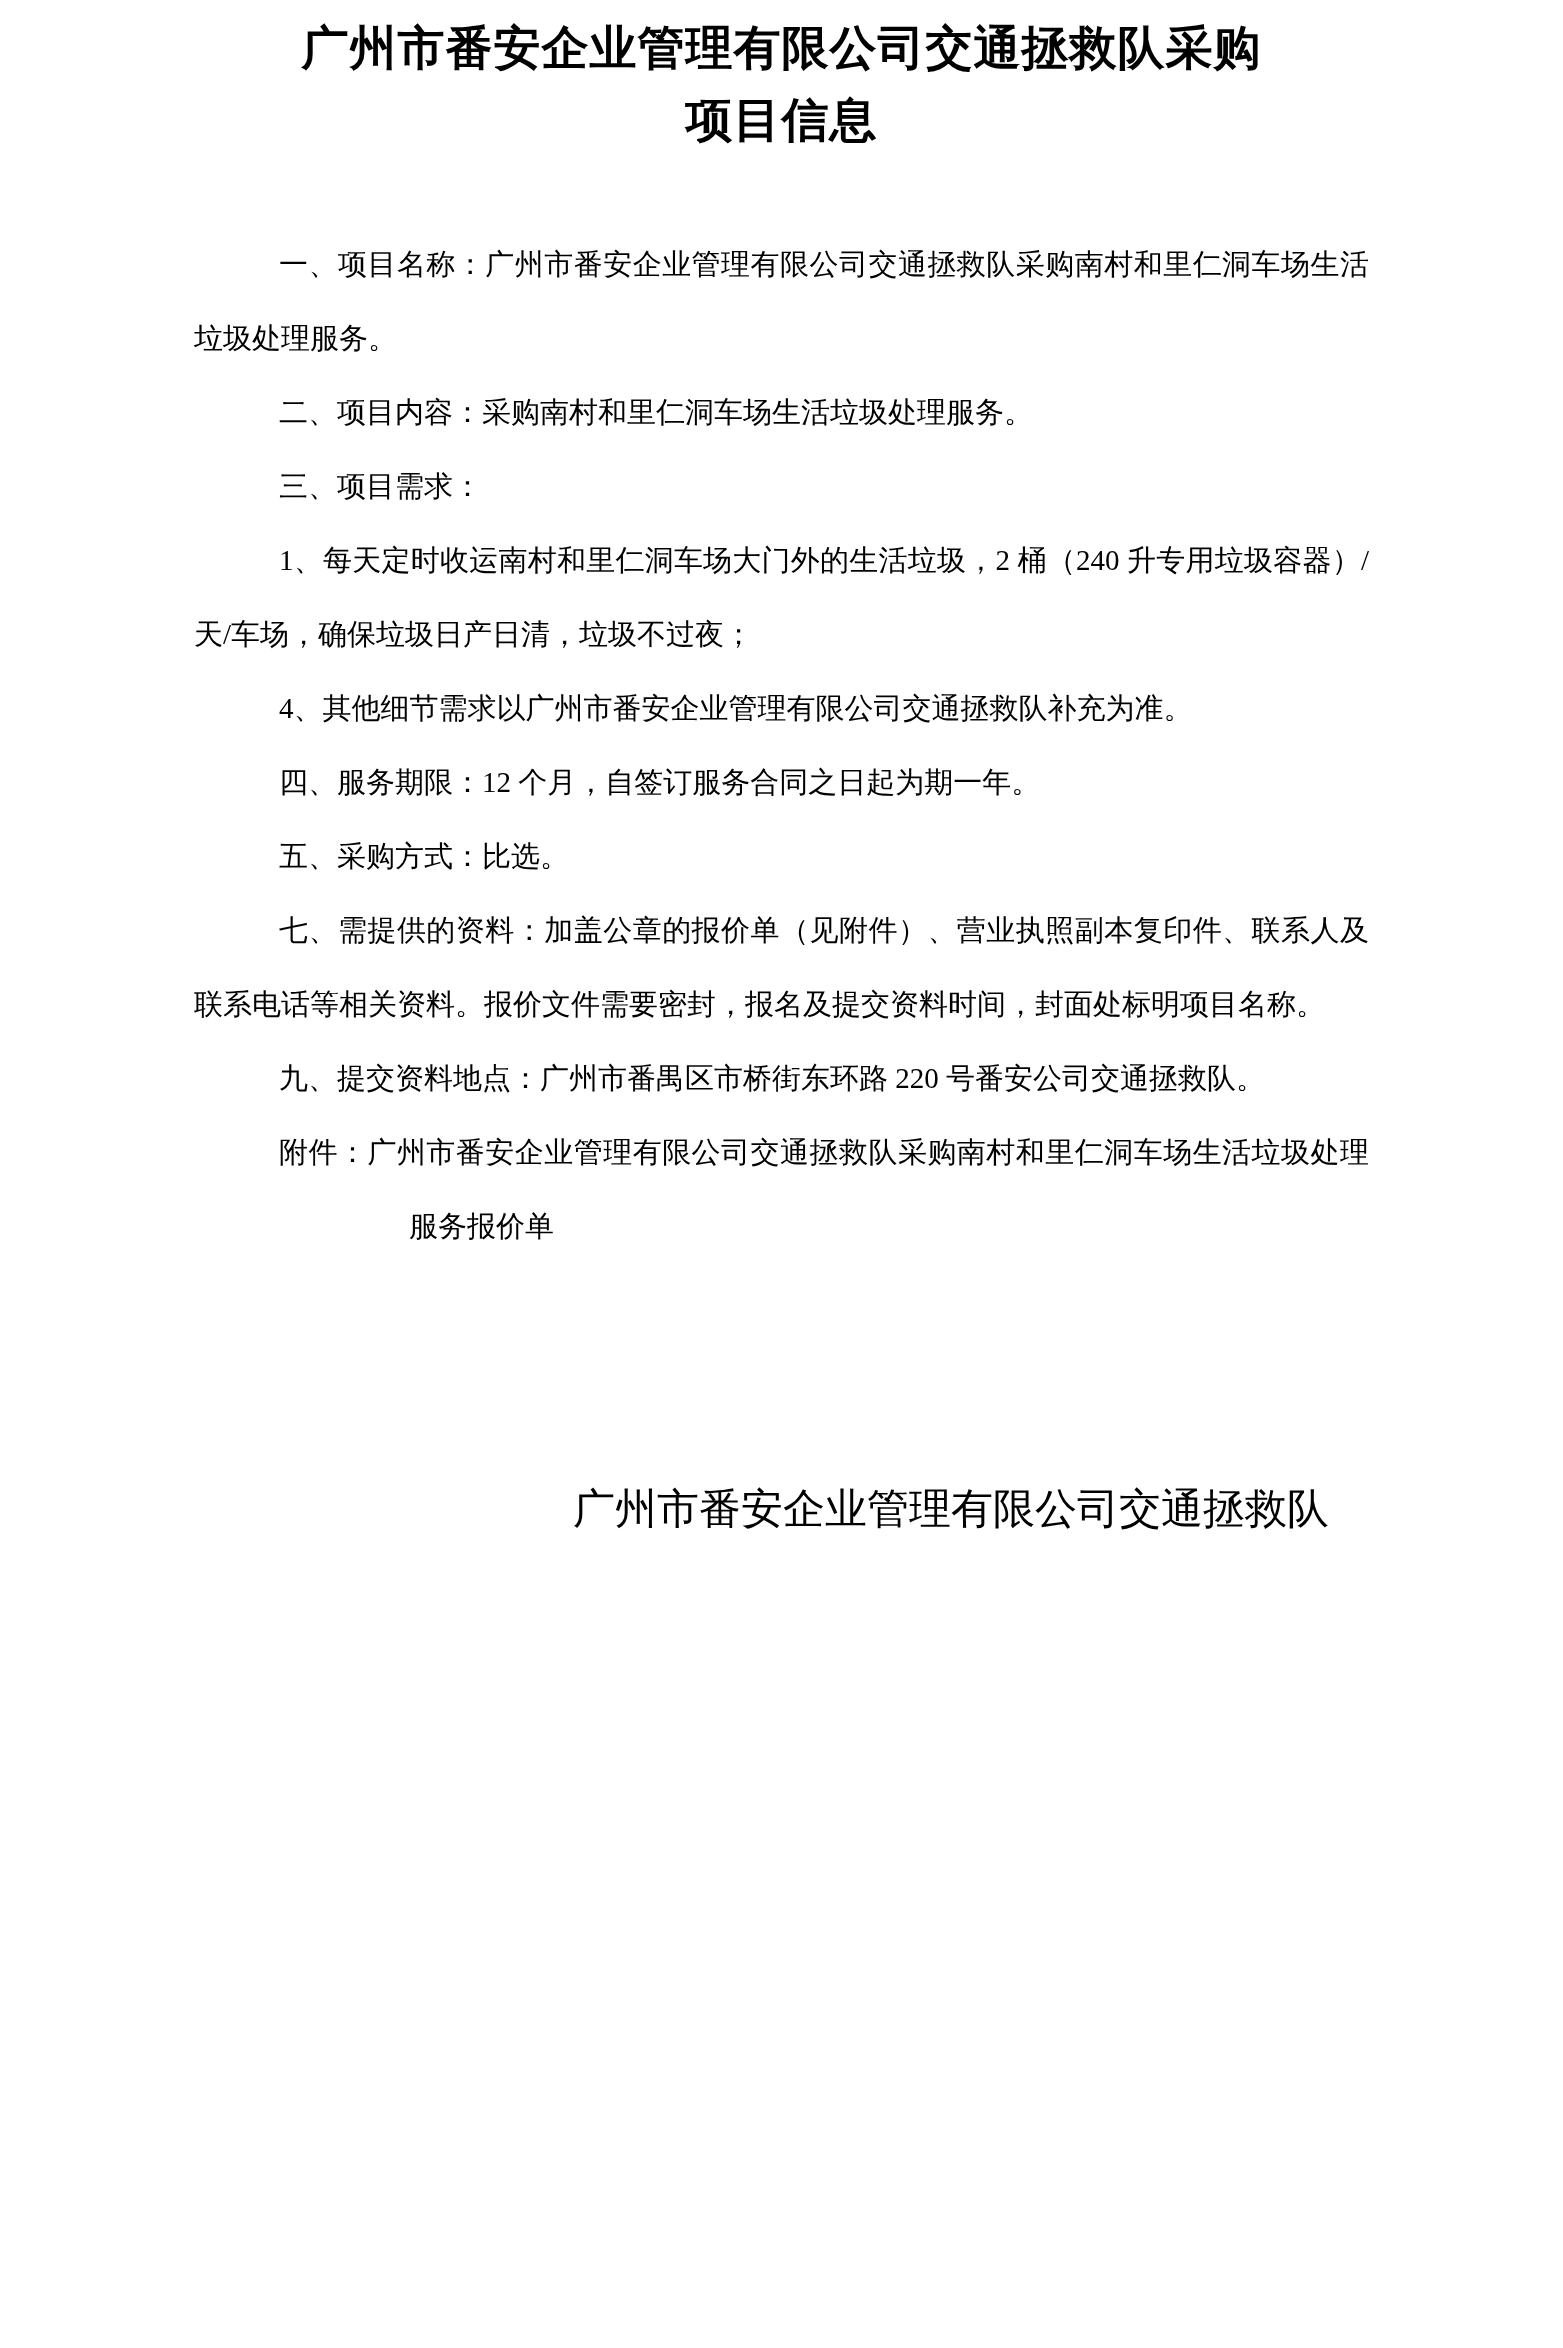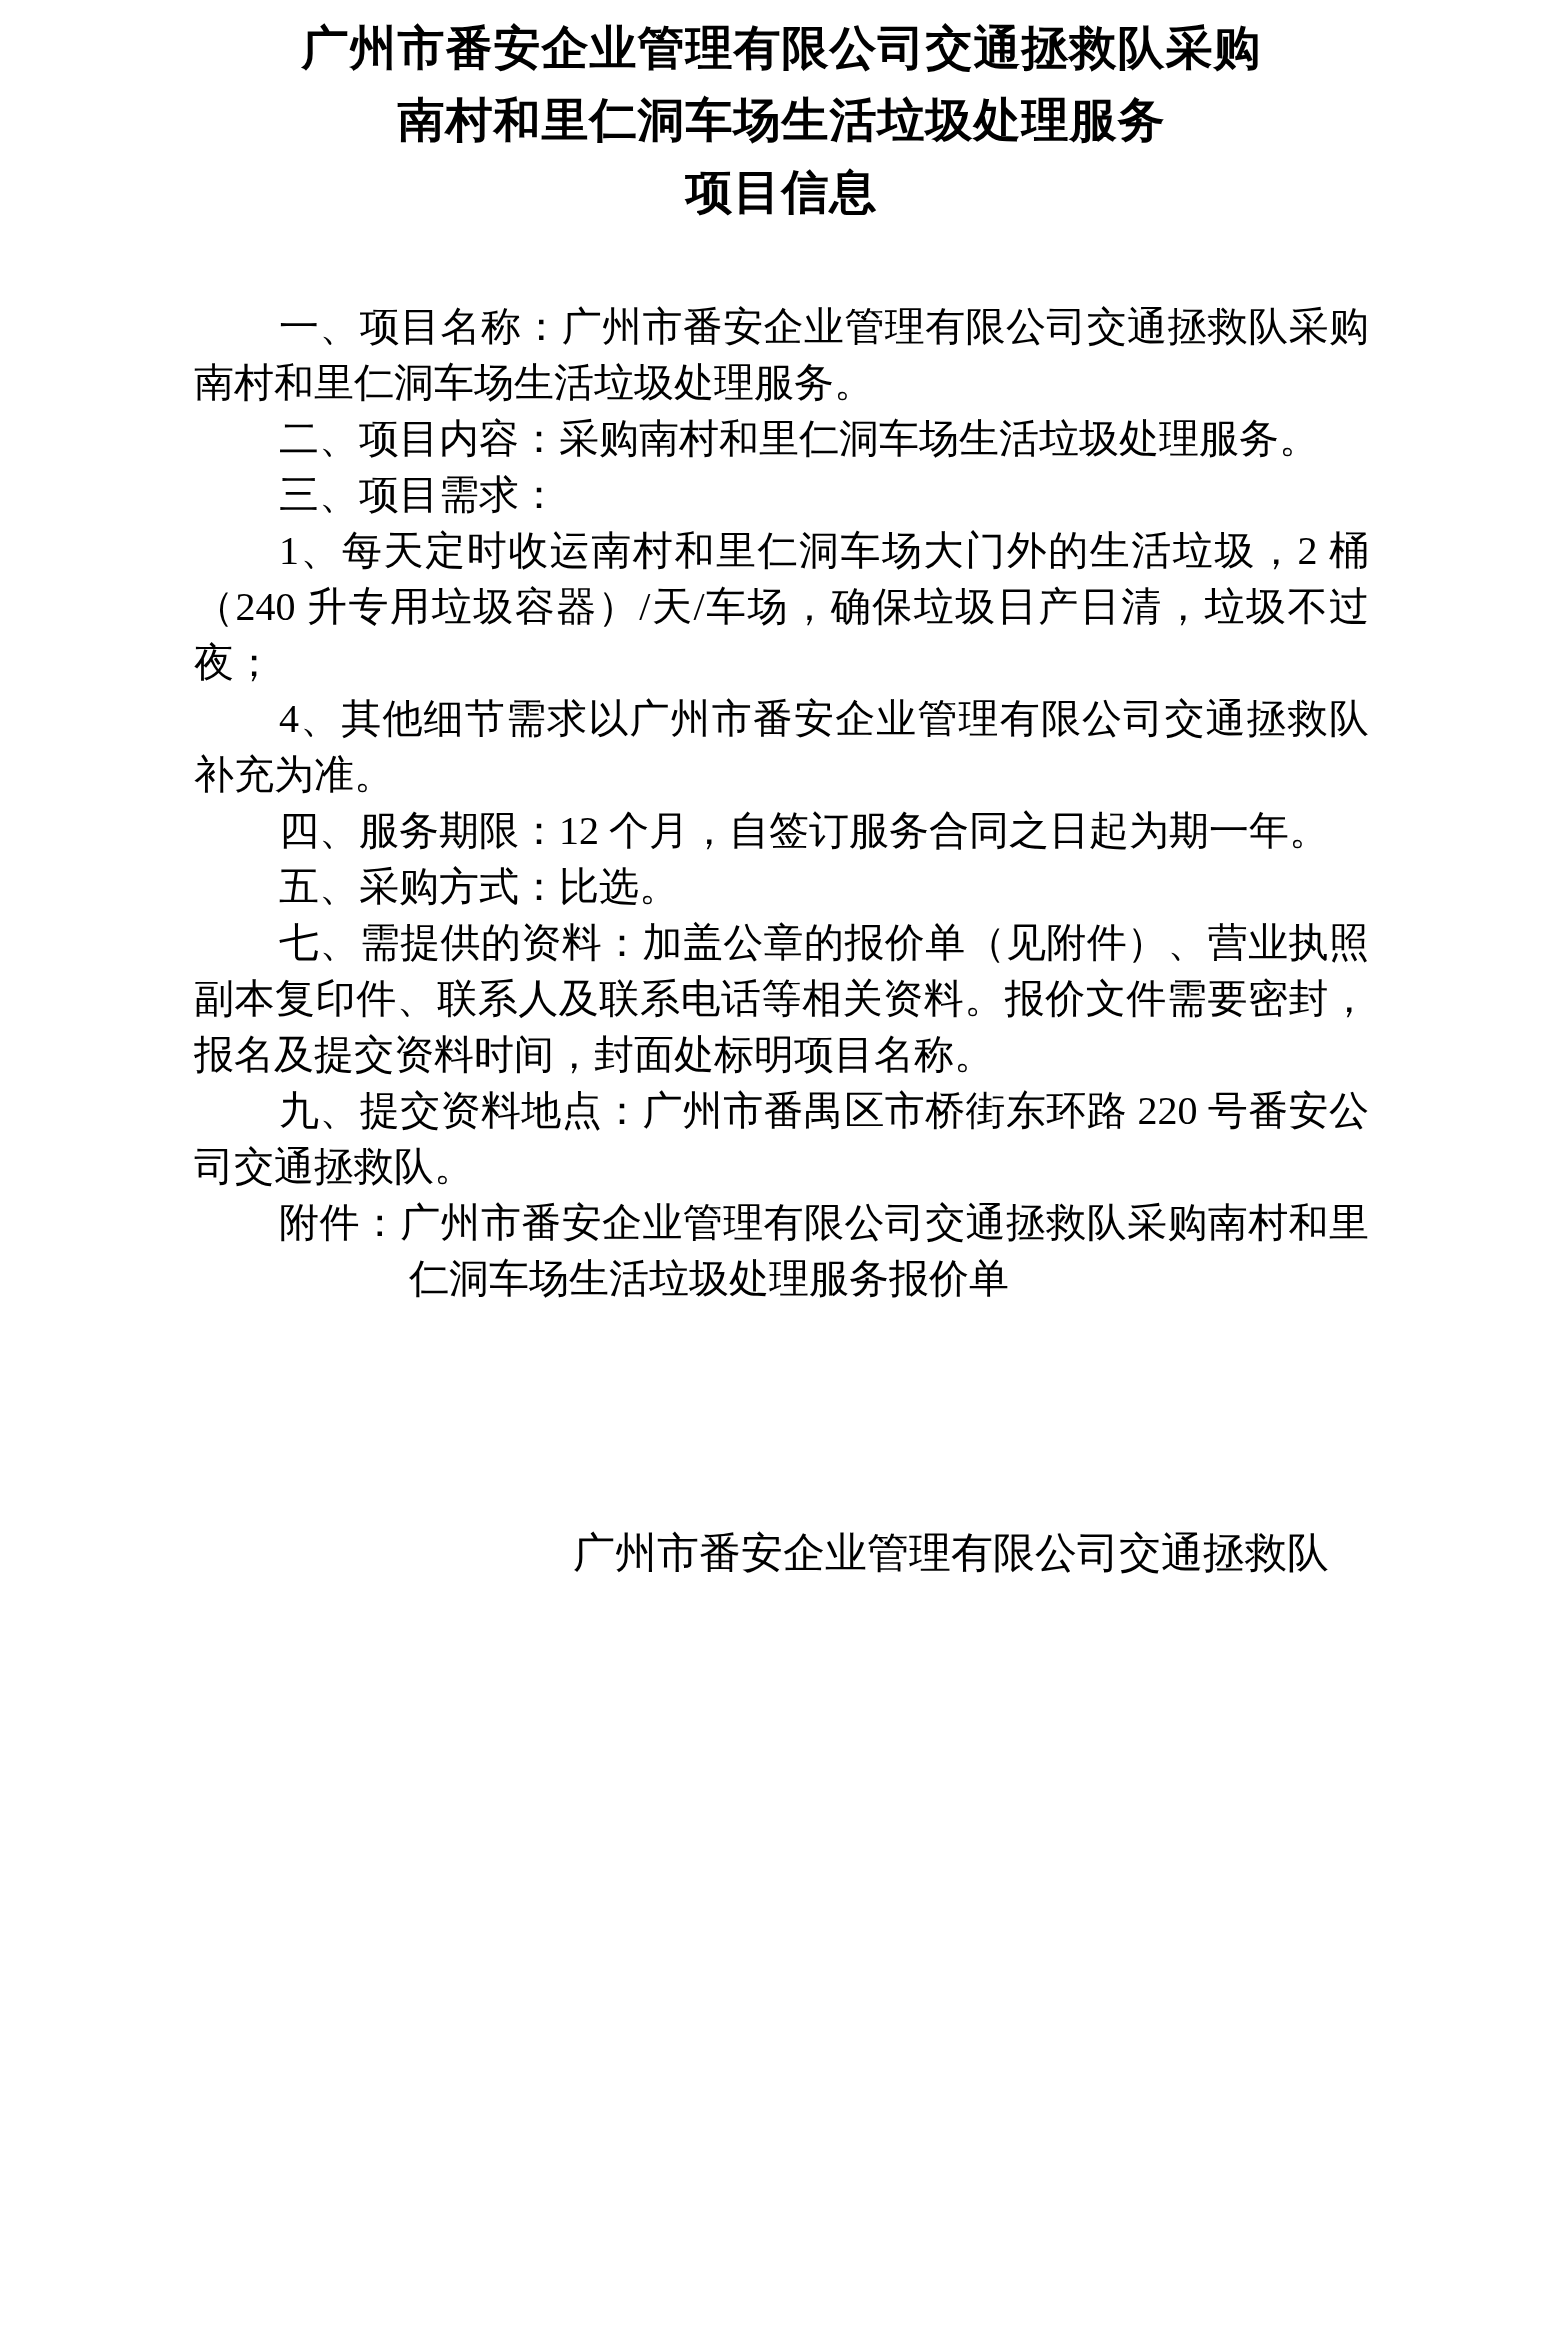--- a/index.html
+++ b/index.html
@@ -19,22 +19,22 @@
   .doc-title {
     padding-top: 11.8px;
     text-align: center;
     font-weight: bold;
     font-size: 47px;
     line-height: 72px;
     letter-spacing: 1px;
   }
   .doc-body {
     margin: 71px 194px 0 194px;
-    font-size: 40px;
-    line-height: 56px;
+    font-size: 29px;
+    line-height: 74px;
     text-align: justify;
   }
   .para {
     margin: 0;
     text-indent: 85px;
   }
   .para-attachment {
     margin-left: 215px;
     text-indent: -130px;
   }
@@ -45,21 +45,20 @@
   }
   .sig-company { padding-left: 379px; }
 </style>
 </head>
 <body>
 
 <div class="page">
 
   <header class="doc-title">
     <div class="title-line">广州市番安企业管理有限公司交通拯救队采购</div>
-    <div class="title-line">南村和里仁洞车场生活垃圾处理服务</div>
     <div class="title-line">项目信息</div>
   </header>
 
   <main class="doc-body">
     <p class="para">一、项目名称：广州市番安企业管理有限公司交通拯救队采购南村和里仁洞车场生活垃圾处理服务。</p>
     <p class="para">二、项目内容：采购南村和里仁洞车场生活垃圾处理服务。</p>
     <p class="para">三、项目需求：</p>
     <p class="para">1、每天定时收运南村和里仁洞车场大门外的生活垃圾，2 桶（240 升专用垃圾容器）/天/车场，确保垃圾日产日清，垃圾不过夜；</p>
     <p class="para">4、其他细节需求以广州市番安企业管理有限公司交通拯救队补充为准。</p>
     <p class="para">四、服务期限：12 个月，自签订服务合同之日起为期一年。</p>

